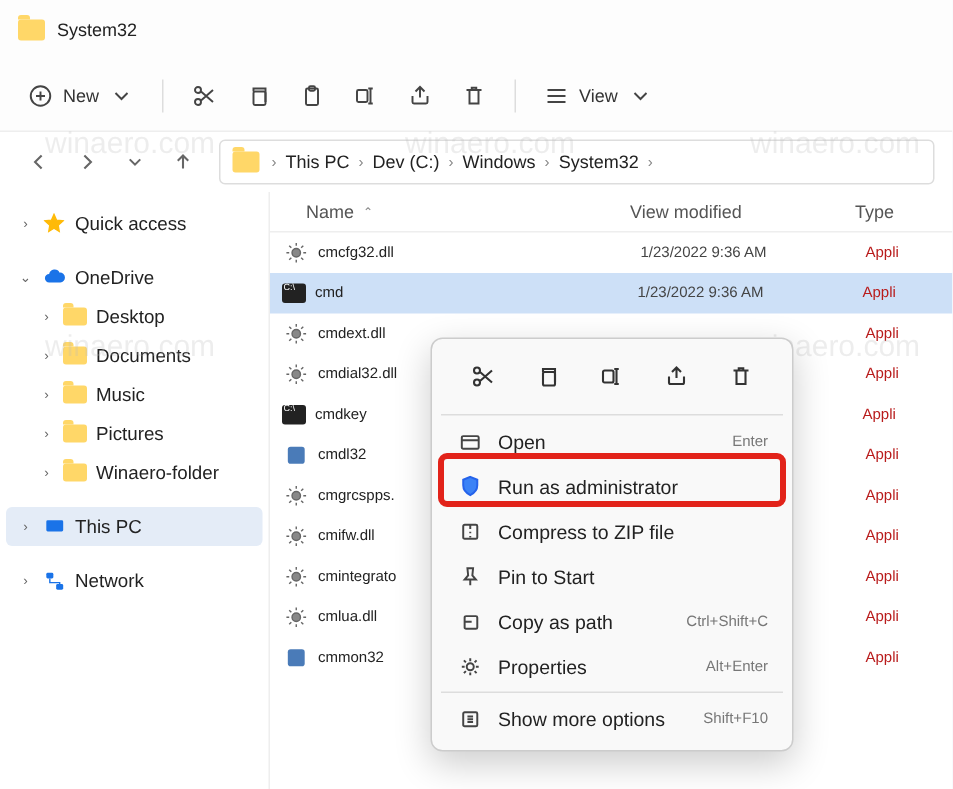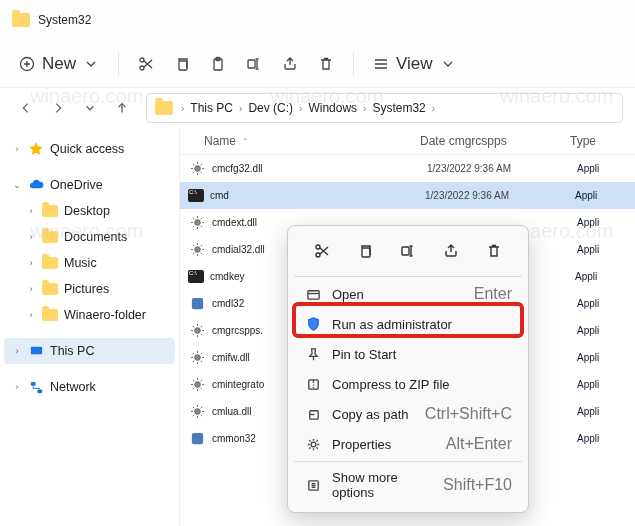--- a/index.html
+++ b/index.html
@@ -3,21 +3,21 @@
 <meta charset="utf-8">
 <style>
   * { box-sizing: border-box; margin: 0; padding: 0; font-family: "Segoe UI", sans-serif; }
   body { background: #f0f3f9; width: 635px; height: 526px; overflow: hidden; position: relative; }
   .window { background: #fff; width: 635px; height: 526px; position: relative; }
   .titlebar { display: flex; align-items: center; padding: 8px 12px; height: 40px; background:#fdfdfd; }
   .titlebar .folder-ic { width:18px; height:14px; background:#ffd768; border-radius:2px; position:relative; margin-right:8px;}
   .titlebar .folder-ic::before{content:"";position:absolute;top:-3px;left:0;width:8px;height:3px;background:#ffd768;border-radius:2px 2px 0 0;}
   .titlebar-text { font-size:12px; color:#222;}
   .toolbar { display:flex; align-items:center; gap:6px; padding:8px 12px; height:48px; border-bottom:1px solid #eee; background:#fdfdfd;}
-  .tbtn { display:flex; align-items:center; gap:6px; padding:4px 6px; border-radius:4px; font-size:17px; color:#333; cursor:pointer;}
+  .tbtn { display:flex; align-items:center; gap:6px; padding:4px 6px; border-radius:4px; font-size:12px; color:#333; cursor:pointer;}
   .ic { width:18px; height:18px; display:inline-flex; align-items:center; justify-content:center; color:#555;}
   .ic svg{width:16px;height:16px;stroke:#444;fill:none;stroke-width:1.3;}
   .divider{width:1px;height:22px;background:#ddd;margin:0 6px;}
   .navrow{display:flex;align-items:center;gap:4px;padding:4px 12px;height:40px;}
   .navbtn{width:28px;height:28px;display:flex;align-items:center;justify-content:center;border-radius:4px;color:#666;cursor:pointer;}
   .navbtn svg{width:14px;height:14px;stroke:#666;fill:none;stroke-width:1.6;}
   .breadcrumbs{flex:1;display:flex;align-items:center;gap:2px;padding:4px 8px;border:1px solid #ddd;border-radius:4px;height:30px;margin-left:6px;}
   .bc-folder{width:18px;height:14px;background:#ffd768;border-radius:2px;position:relative;margin-right:4px;}
   .bc-folder::before{content:"";position:absolute;top:-3px;left:0;width:8px;height:3px;background:#ffd768;border-radius:2px 2px 0 0;}
   .crumb{font-size:12px;color:#222;padding:0 2px;}
@@ -44,31 +44,31 @@
   .filelist{}
   .row{display:flex;align-items:center;font-size:10px;color:#222;height:27px;padding-left:8px;}
   .row.sel{background:#cde0f7;}
   .rc-ic{width:18px;height:18px;margin-right:6px;display:inline-flex;align-items:center;justify-content:center;}
   .rc-ic.gear svg{width:15px;height:15px;fill:#888;stroke:#666;}
   .rc-ic.exe{width:16px;height:13px;background:#222;border-radius:2px;position:relative;}
   .rc-ic.exe::after{content:"C:\\";color:#fff;font-size:6px;position:absolute;left:1px;top:0;}
   .rc-ic.app svg{width:15px;height:15px;fill:#4a7bb8;stroke:none;}
   .fn{width:215px;}
   .fd{width:150px;color:#444;}
-  .ft{color:#0f172a;}
+  .ft{color:#b91c1c;}
   .ctxmenu{position:absolute;left:287px;top:225px;width:242px;background:#f9f9f9;border:1px solid #ccc;border-radius:8px;box-shadow:0 8px 24px rgba(0,0,0,0.2);padding:6px;z-index:10;}
   .ctx-iconrow{display:flex;justify-content:space-around;padding:4px 6px 8px 6px;}
   .ctx-iconbtn{width:30px;height:30px;display:flex;align-items:center;justify-content:center;border-radius:4px;cursor:pointer;}
   .ctx-iconbtn svg{width:16px;height:16px;stroke:#333;fill:none;stroke-width:1.4;}
   .ctx-sep{height:1px;background:#ddd;margin:2px 0;}
   .ctx-item{display:flex;align-items:center;padding:6px 10px;font-size:13px;color:#222;border-radius:4px;cursor:pointer;gap:10px;}
   .ctx-ic{width:18px;height:18px;display:inline-flex;align-items:center;justify-content:center;}
   .ctx-ic svg{width:15px;height:15px;stroke:#444;fill:none;stroke-width:1.4;}
   .ctx-label{flex:1;}
-  .ctx-accel{font-size:16px;color:#777;}
+  .ctx-accel{font-size:10px;color:#777;}
   .highlight-box{position:absolute;left:292px;top:302px;width:232px;height:36px;border:4px solid #e2231a;border-radius:6px;z-index:11;pointer-events:none;}
   .watermark{position:absolute;color:#bbb;font-size:20px;opacity:0.25;pointer-events:none;z-index:5;}
 </style>
 </head>
 <body>
 
 <div class="window">
 
   <div class="titlebar">
     <span class="folder-ic"></span>
@@ -269,21 +269,21 @@
         <span>Network</span>
       </div>
     </div>
 
     <div class="content">
       <div class="cols">
         <div class="col-name">
             <span>Name</span>
             <span class="sort-chev">⌃</span>
           </div>
-        <div class="col-date">Date cmgrcspps</div>
+        <div class="col-date">View modified</div>
         <div class="col-type">Type</div>
       </div>
       <div class="filelist">
         <div class="row">
             <span class="rc-ic gear">
               <svg viewBox="0 0 16 16">
                 <circle cx="8" cy="8" r="3"></circle>
                 <path d="M8 1v2M8 13v2M1 8h2M13 8h2M3 3l1.5 1.5M11.5 11.5L13 13M3 13l1.5-1.5M11.5 4.5L13 3"></path>
               </svg>
             </span>
@@ -440,33 +440,33 @@
       <span class="ctx-ic">
           <svg viewBox="0 0 16 16">
             <path d="M8 1l5 2v4c0 4-3 6-5 7-2-1-5-3-5-7V3z" fill="#3b82f6" stroke="#2563eb"></path>
           </svg>
         </span>
       <span class="ctx-label">Run as administrator</span>
     </div>
     <div class="ctx-item">
       <span class="ctx-ic">
           <svg viewBox="0 0 16 16">
-            <path d="M6 2h4l-.5 5 2.5 3H4l2.5-3zM8 10v4"></path>
-          </svg>
-        </span>
-      <span class="ctx-label">Pin to Start</span>
-    </div>
-    <div class="ctx-item">
-      <span class="ctx-ic">
-          <svg viewBox="0 0 16 16">
             <rect x="3" y="3" width="10" height="10" rx="1"></rect>
             <path d="M8 3v3M8 8v1M8 11v1"></path>
           </svg>
         </span>
       <span class="ctx-label">Compress to ZIP file</span>
+    </div>
+    <div class="ctx-item">
+      <span class="ctx-ic">
+          <svg viewBox="0 0 16 16">
+            <path d="M6 2h4l-.5 5 2.5 3H4l2.5-3zM8 10v4"></path>
+          </svg>
+        </span>
+      <span class="ctx-label">Pin to Start</span>
     </div>
     <div class="ctx-item">
       <span class="ctx-ic">
           <svg viewBox="0 0 16 16">
             <rect x="4" y="4" width="9" height="9" rx="1"></rect>
             <path d="M4 8h5"></path>
           </svg>
         </span>
       <span class="ctx-label">Copy as path</span>
       <span class="ctx-accel">Ctrl+Shift+C</span>

